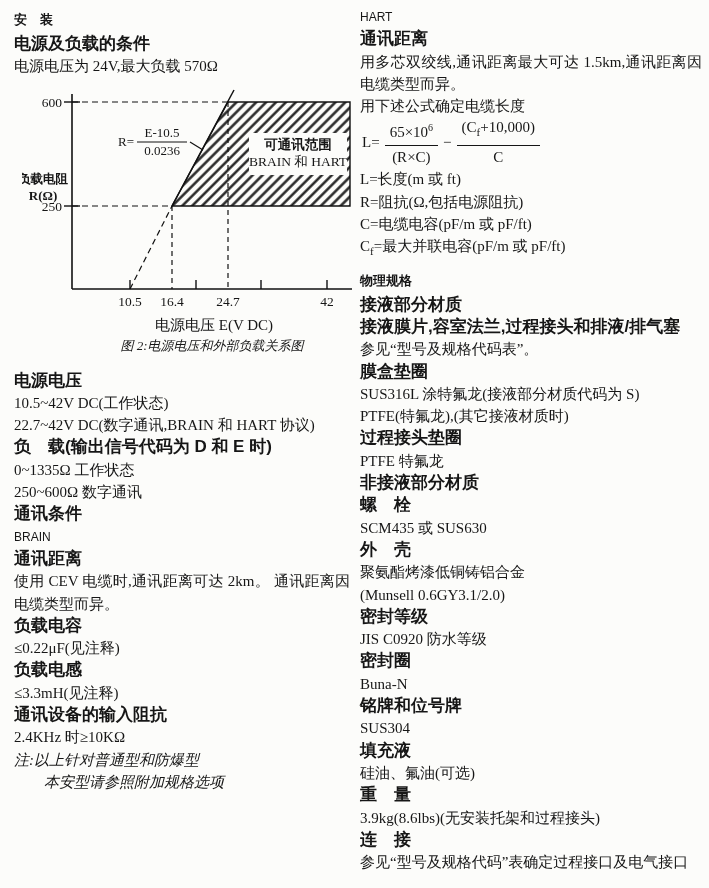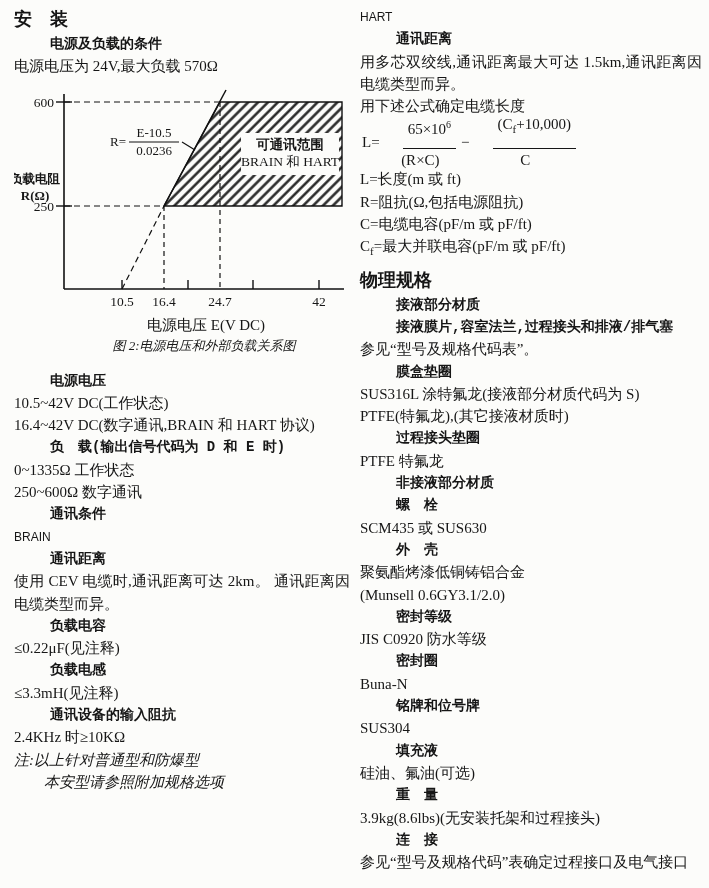--- a/index.html
+++ b/index.html
@@ -2,34 +2,34 @@
 <html><head>
 <meta charset="utf-8">
 <style>
   html,body{margin:0;padding:0;background:#e8e8e6;}
   #page{position:relative;width:709px;height:888px;background:#fcfcfa;color:#161616;overflow:hidden;
         font-family:"Liberation Serif",serif;}
   .col{position:absolute;top:6px;}
   #left-col{left:14px;width:336px;}
   #right-col{left:360px;width:342px;}
   .line{font-size:15px;line-height:22.3px;min-height:22.3px;text-align:justify;}
-  .h1{font-family:"Liberation Sans",sans-serif;font-weight:bold;font-size:18px;line-height:27px;min-height:27px;}
+  .h1{font-family:"Liberation Sans",sans-serif;font-weight:bold;font-size:13px;line-height:27px;min-height:27px;}
   .mt{margin-top:4px;}
-  .h2{font-family:Liberation Mono, monospace;font-weight:bold;font-size:14px;margin-left:36px;}
+  .h2{font-family:Liberation Sans, sans-serif;font-weight:bold;font-size:17px;}
   .latin{font-family:"Liberation Sans",sans-serif;font-size:12px;}
   .note{font-style:italic;}
   .note2{font-style:italic;padding-left:2em;}
   .sub{vertical-align:sub;font-size:11px;}
   
   .formula{display:flex;align-items:center;gap:5px;margin:3px 0 4px 2px;font-size:15px;line-height:20px;height:44px;}
   .frac{display:inline-block;text-align:center;vertical-align:middle;}
-  .frac .num{display:block;border-bottom:1.2px solid #161616;padding:0 5px 9px 5px;margin-left:18px;}
+  .frac .num{display:block;border-bottom:1.2px solid #161616;padding:0 5px 3px 5px;}
   .frac .den{display:block;padding-top:1px;}
   sup{font-size:10px;}
-  figure{margin:6px 0 4px 0;}
+  figure{margin:6px 0 4px 8px;}
   svg text{fill:#161616;}
 </style>
 </head>
 <body>
 
 <div id="page">
 
   <div class="col" id="left-col">
 
     <div>
@@ -90,21 +90,21 @@
 
         <text x="192" y="246" font-size="15" text-anchor="middle">电源电压 E(V DC)</text>
         <text x="190" y="266" font-size="13" text-anchor="middle" font-style="italic">图 2:电源电压和外部负载关系图</text>
       </svg>
     </figure>
 
     <div>
 
     <div class="line h2">电源电压</div>
         <div class="line">10.5~42V DC(工作状态)</div>
-        <div class="line">16.4~42V DC(数字通讯,BRAIN 和 HART 协议)</div>
+        <div class="line">22.7~42V DC(数字通讯,BRAIN 和 HART 协议)</div>
         <div class="line h2">负　载(输出信号代码为 D 和 E 时)</div>
         <div class="line">0~1335Ω 工作状态</div>
         <div class="line">250~600Ω 数字通讯</div>
         <div class="line h2">通讯条件</div>
         <div class="line latin">BRAIN</div>
         <div class="line h2">通讯距离</div>
         <div class="line">使用 CEV 电缆时,通讯距离可达 2km。 通讯距离因电缆类型而异。</div>
         <div class="line h2">负载电容</div>
         <div class="line">≤0.22μF(见注释)</div>
         <div class="line h2">负载电感</div>

